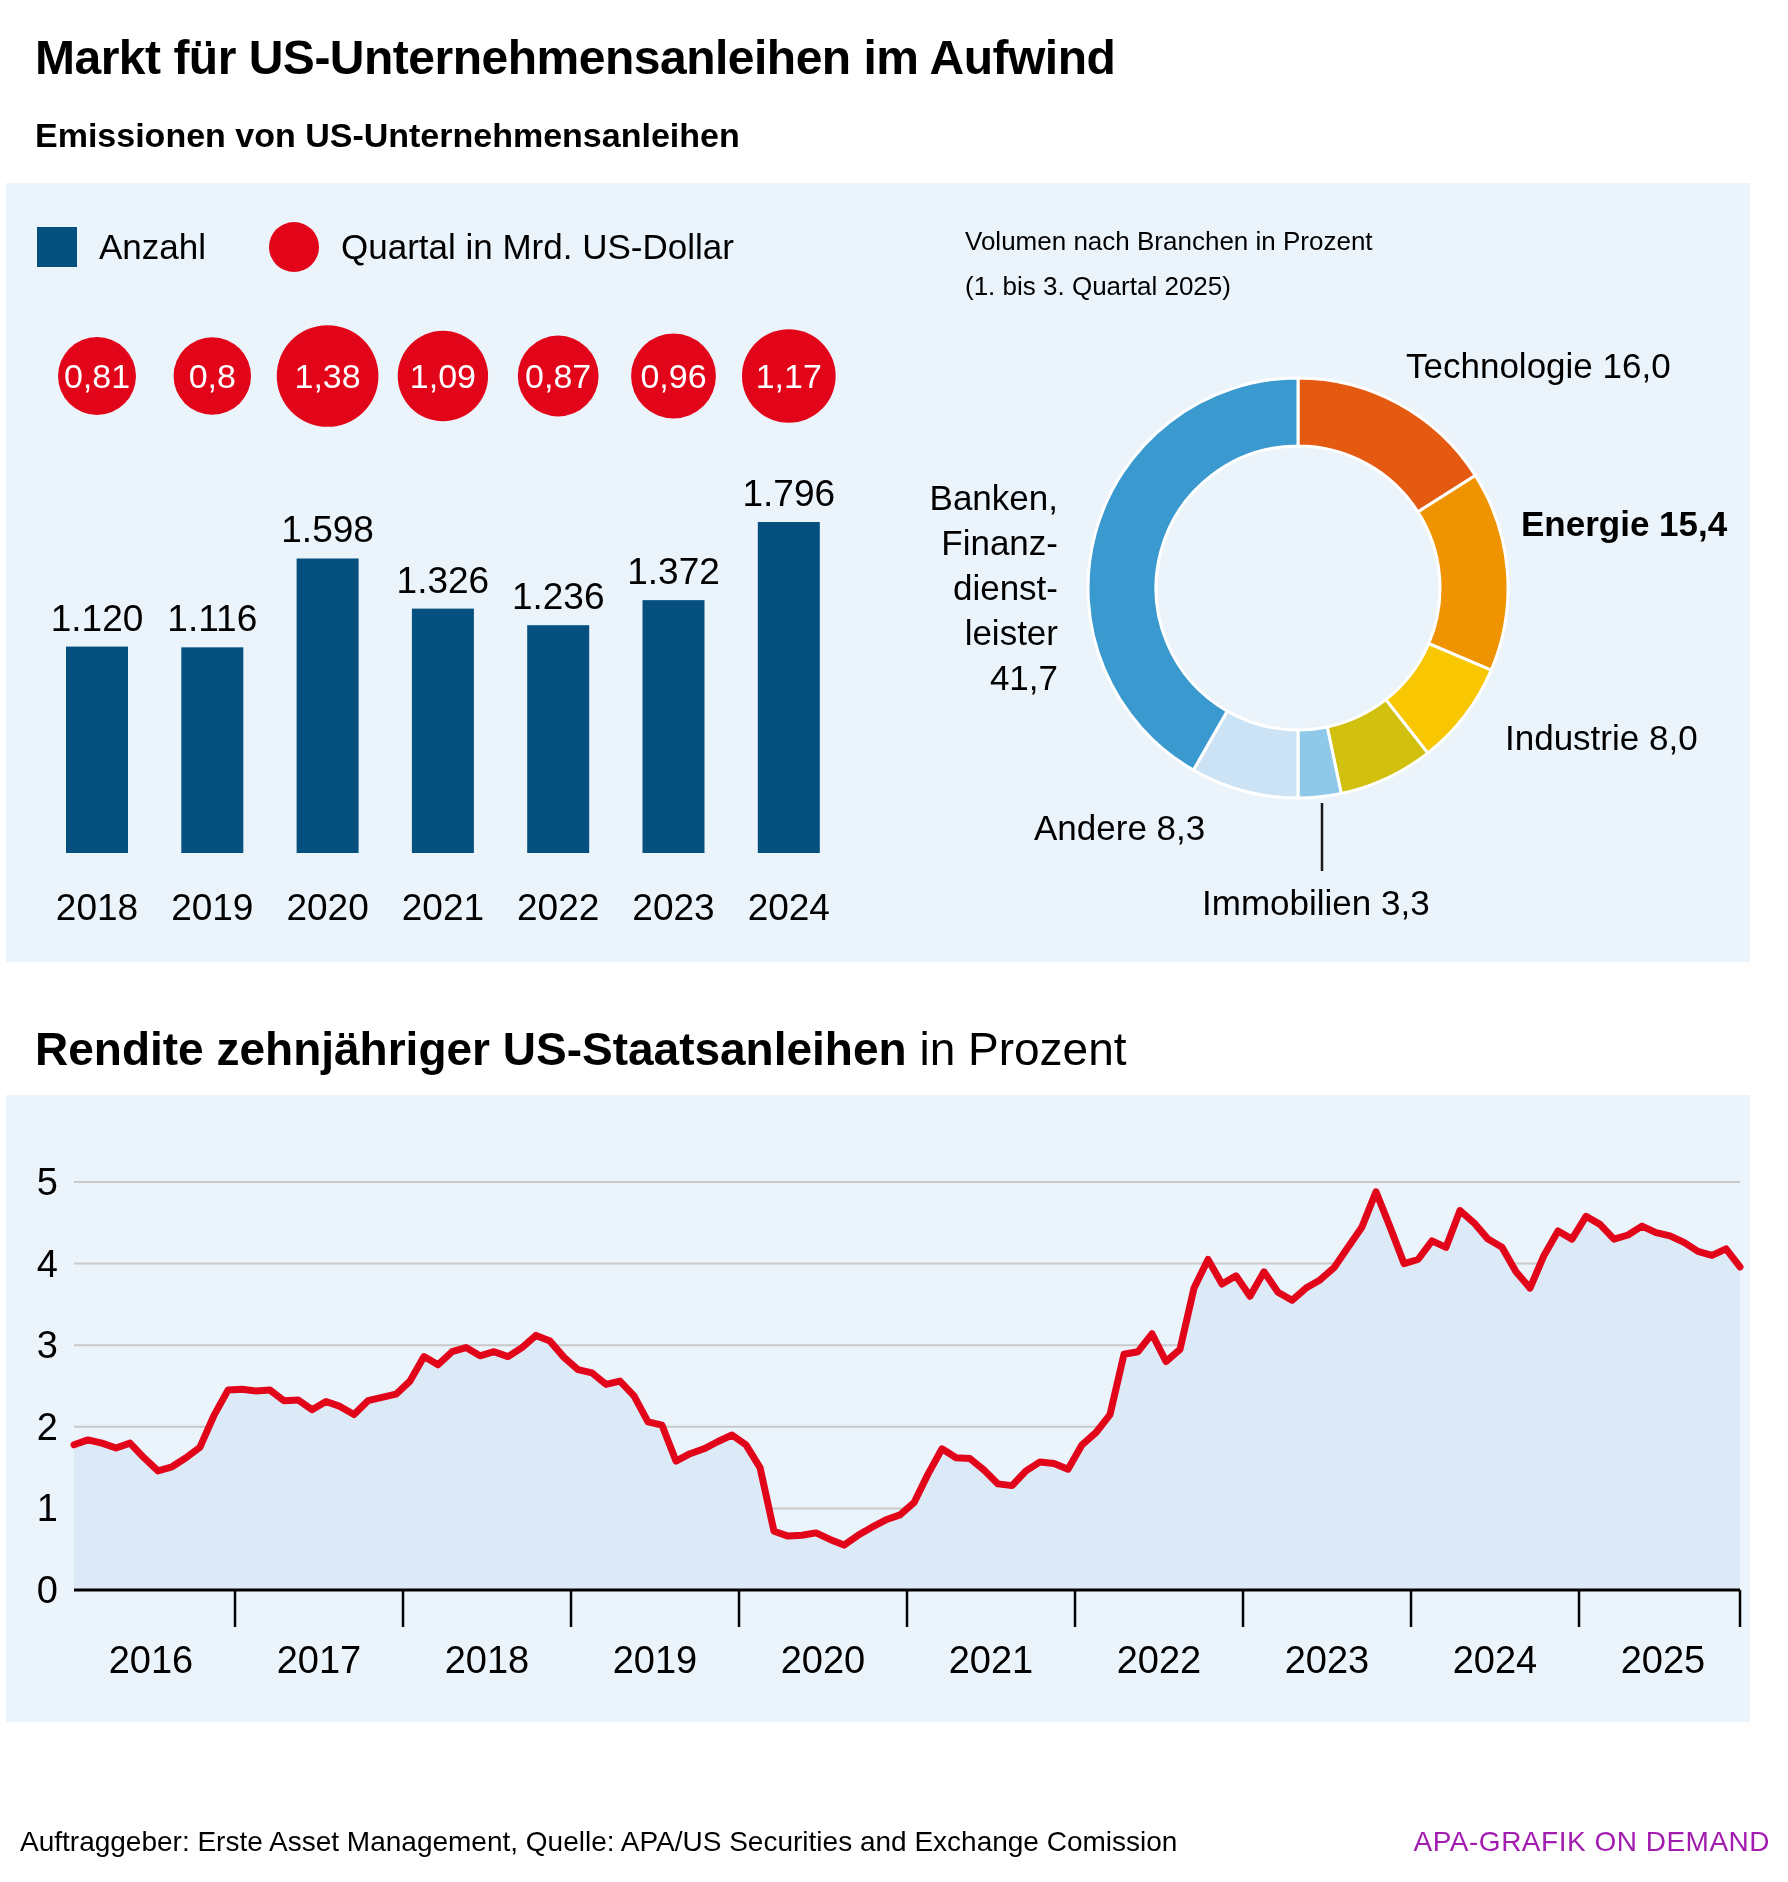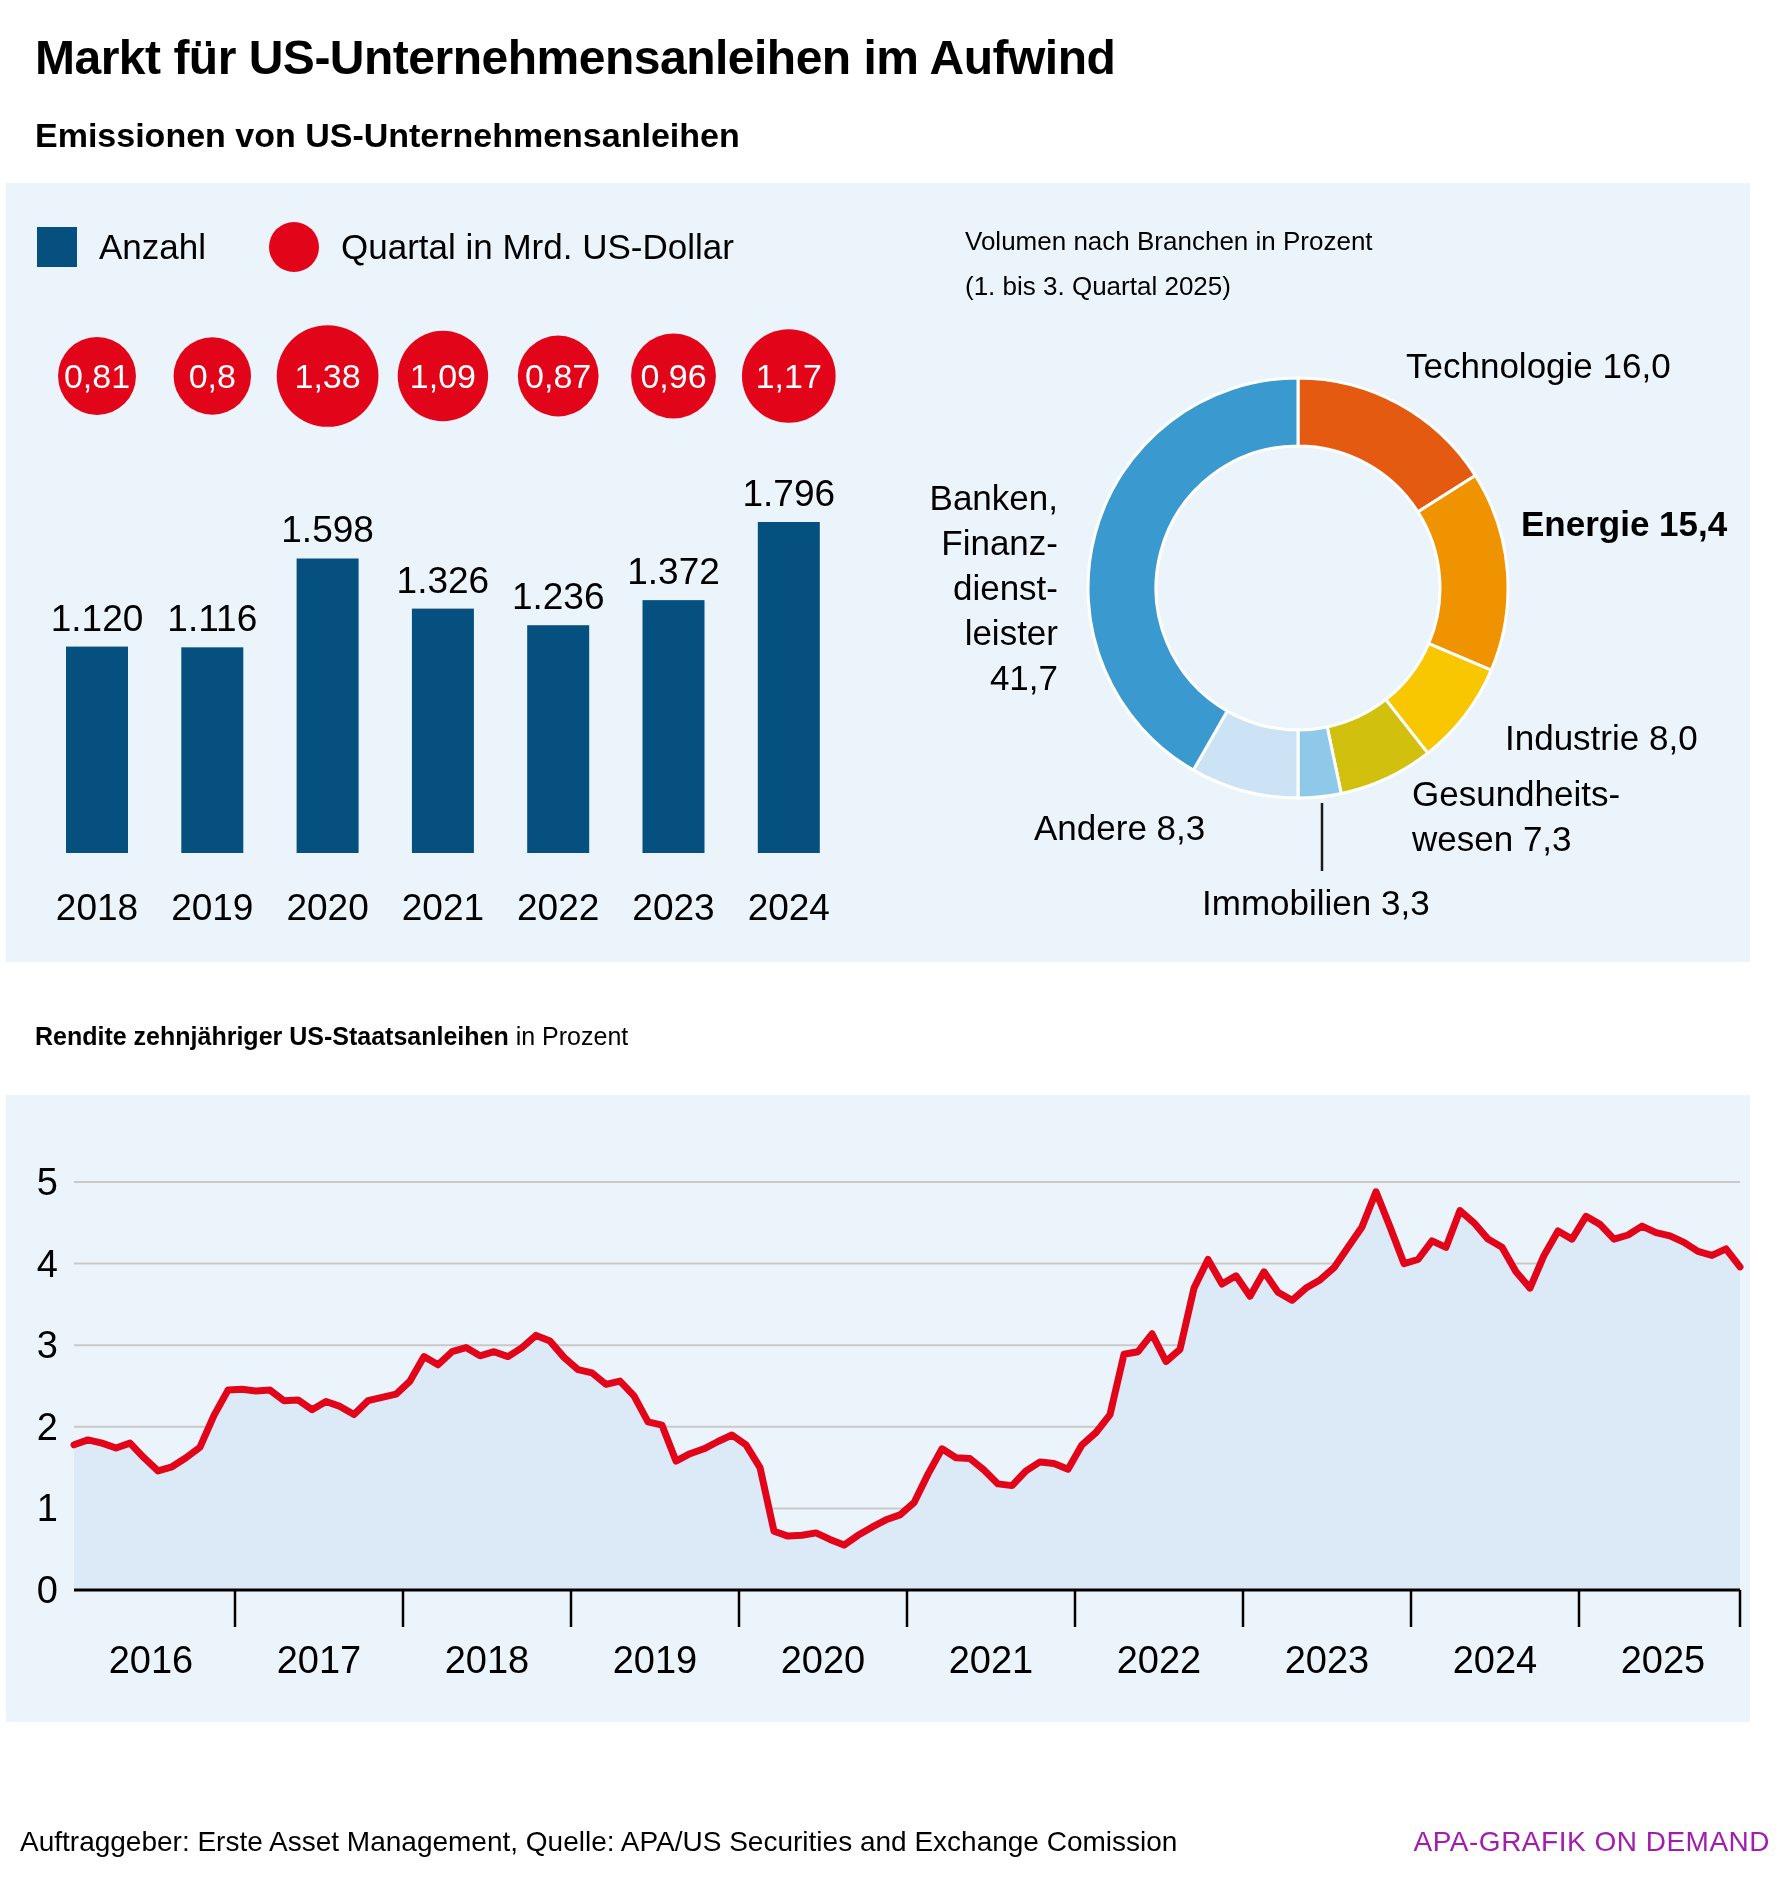--- a/index.html
+++ b/index.html
@@ -28,21 +28,21 @@
   .donut-label{font-size:35px;line-height:45px;white-space:pre-line;}
   .lbl-technologie{left:1400px;top:160px;}
   .lbl-energie{left:1515px;top:318px;font-weight:bold;}
   .lbl-industrie{left:1499px;top:532px;text-align:right;}
   .lbl-gesundheitswesen{left:1406px;top:588px;}
   .lbl-immobilien{left:1196px;top:697px;}
   .lbl-andere{left:1028px;top:622px;}
   .lbl-banken{left:820px;top:292px;width:232px;text-align:right;}
 
   
-  #yield-header{left:35px;top:1022px;font-size:25px;}
+  #yield-header{left:35px;top:1022px;font-size:46px;}
   #yield-header .b{font-weight:bold;}
 
   
   #footer-source{left:20px;top:1826px;font-size:28px;}
   #footer-brand{right:18px;top:1826px;font-size:28px;color:#a6a6a6;letter-spacing:0.5px;}
 </style>
 </head>
 <body>
 
 <div class="abs" id="main-title">Markt für US-Unternehmensanleihen im Aufwind</div>
@@ -104,22 +104,20 @@
   <div class="abs legend-swatch-square" id="swatch-anzahl" style="background: rgb(5, 80, 127);"></div>
   <div class="abs legend-label-anzahl">Anzahl</div>
   <div class="abs legend-swatch-circle" id="swatch-volumen" style="background: rgb(226, 5, 26);"></div>
   <div class="abs legend-label-volumen">Quartal in Mrd. US-Dollar</div>
 
   <div class="abs donut-title">Volumen nach Branchen in Prozent
 (1. bis 3. Quartal 2025)</div>
   <div class="abs donut-label lbl-technologie">Technologie 16,0</div>
   <div class="abs donut-label lbl-energie">Energie 15,4</div>
   <div class="abs donut-label lbl-industrie">Industrie 8,0</div>
-  <div class="abs donut-label lbl-gesundheitswesen">Gesundheits-
-wesen 7,3</div>
   <div class="abs donut-label lbl-immobilien">Immobilien 3,3</div>
   <div class="abs donut-label lbl-andere">Andere 8,3</div>
   <div class="abs donut-label lbl-banken">Banken,
 Finanz-
 dienst-
 leister
 41,7</div>
 </div>
 
 <div class="abs" id="yield-header">

